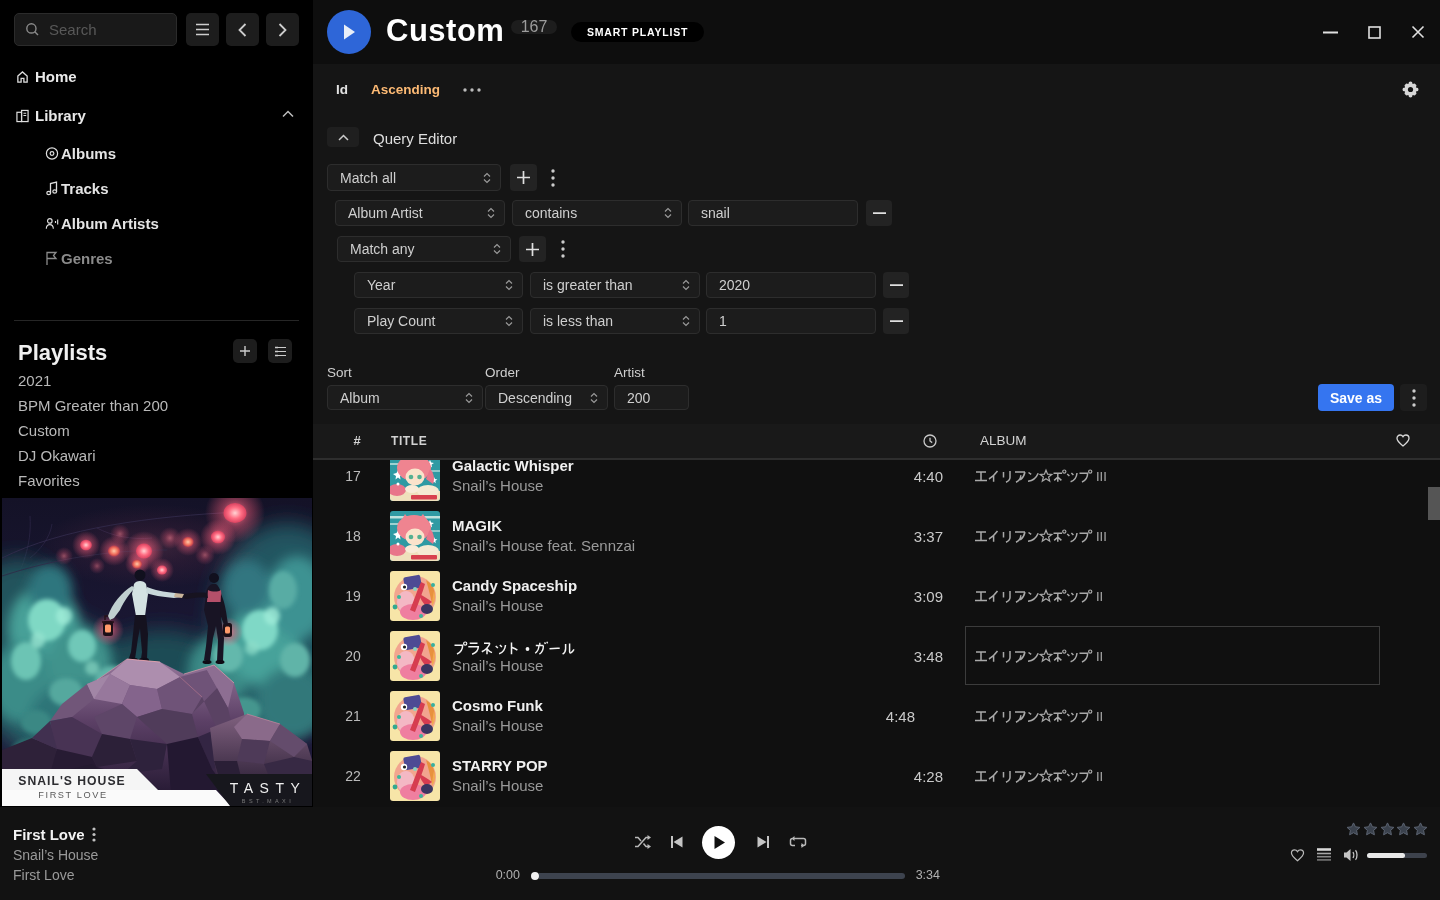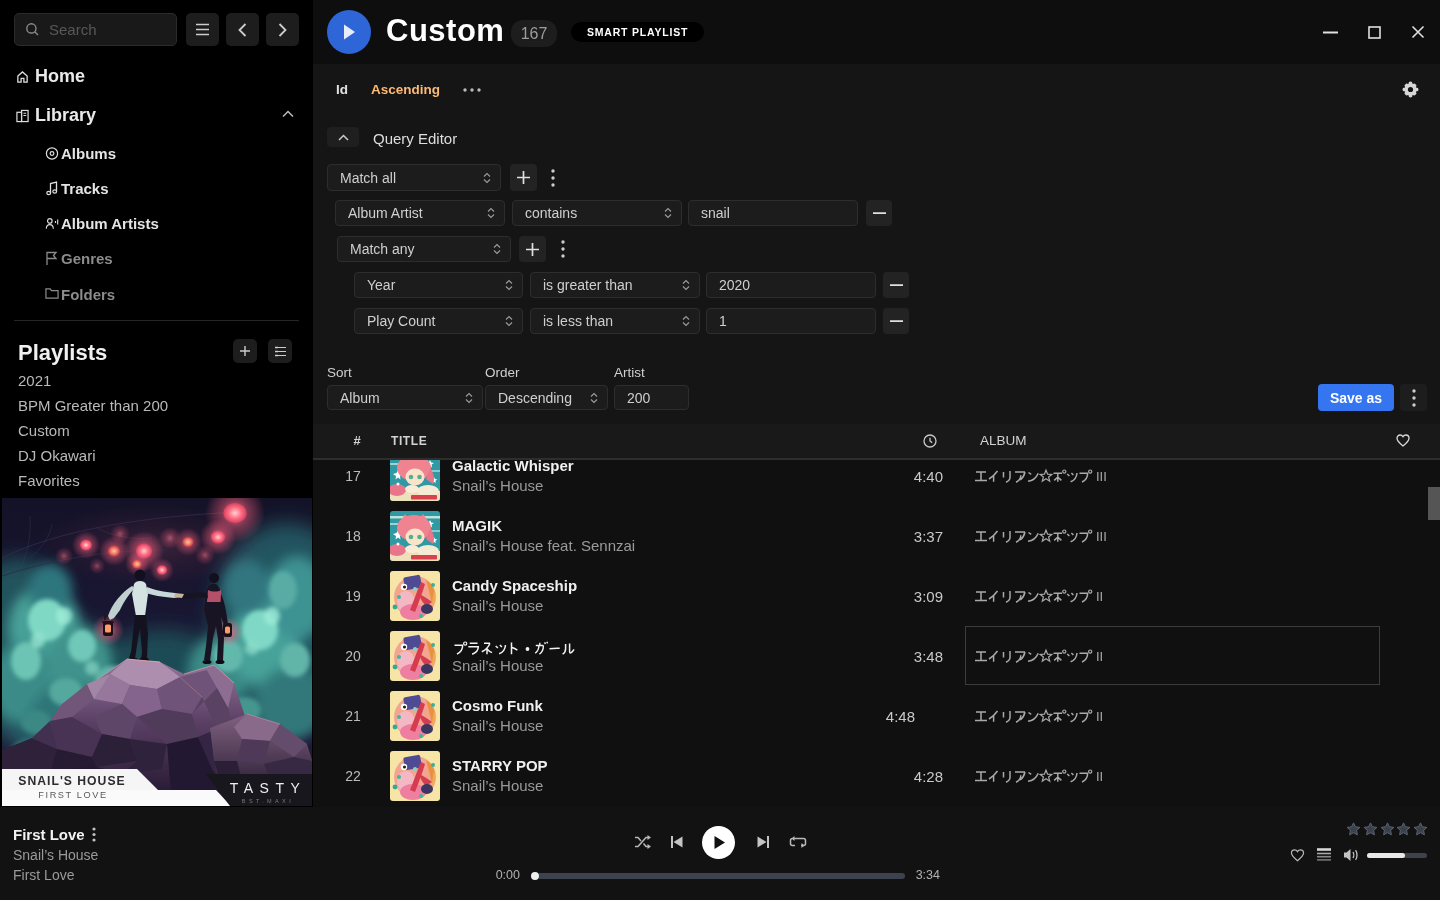--- a/index.html
+++ b/index.html
@@ -2,21 +2,21 @@
 <html><head>
 <meta charset="utf-8">
 <style>
 html,body{margin:0;padding:0;width:1440px;height:900px;overflow:hidden;background:#101010;font-family:"Liberation Sans",sans-serif;}
 *{box-sizing:border-box}
 .abs{position:absolute}
 #stage{position:relative;width:1440px;height:900px}
 
 #side{position:absolute;left:0;top:0;width:313px;height:807px;background:#000}
 .sbtn{position:absolute;background:#1d1d1d;border-radius:5px;display:flex;align-items:center;justify-content:center;color:#c9c9c9}
-.nav{position:absolute;left:0;width:313px;height:36px;display:flex;align-items:center;color:#e9e9e9;font-weight:700;font-size:18px}
+.nav{position:absolute;left:0;width:313px;height:36px;display:flex;align-items:center;color:#e9e9e9;font-weight:700;font-size:15px}
 .nav .ic{position:absolute;left:16px;width:13px;height:13px;display:flex;color:#dedede}
 .nav .tx{position:absolute;left:35px}
 .nav2{position:absolute;left:0;width:313px;height:34px;display:flex;align-items:center;color:#e4e4e4;font-weight:700;font-size:15px}
 .nav2 .ic{position:absolute;left:45px;width:14px;height:14px;display:flex;color:#dedede}
 .nav2 .tx{position:absolute;left:61px}
 .dim{color:#8b8b8b}
 .dim .ic{color:#8b8b8b}
 .pl{position:absolute;left:18px;color:#b9b9b9;font-size:15px;height:25px;display:flex;align-items:center}
 
 #main{position:absolute;left:313px;top:0;width:1127px;height:807px;background:#151515}
@@ -167,28 +167,20 @@
  </div>
  <div class="nav2" style="top:206px">
    <span class="ic">
           <svg width="16" height="15" viewBox="0 0 16 15">
             <circle cx="5.5" cy="4.5" r="2.6" fill="none" stroke="currentColor" stroke-width="1.3"></circle>
             <path d="M1.5 13.5C1.5 10.5 3 8.8 5.5 8.8C8 8.8 9.5 10.5 9.5 13.5" fill="none" stroke="currentColor" stroke-width="1.3"></path>
             <path d="M12 4.5L12 7M14.5 3L14.5 8.5" stroke="currentColor" stroke-width="1.3"></path>
           </svg>
         </span>
    <span class="tx">Album Artists</span>
- </div>
- <div class="nav2 dim" style="top:277px">
-   <span class="ic">
-          <svg width="15" height="13" viewBox="0 0 15 13">
-            <path d="M1 11.5V1.5H5.5L7 3.5H14V11.5Z" fill="none" stroke="currentColor" stroke-width="1.3"></path>
-          </svg>
-        </span>
-   <span class="tx">Folders</span>
  </div>
  <div class="abs" style="left:14px;top:320px;width:285px;height:1px;background:#262626"></div>
  <div class="abs" style="left:18px;top:340px;color:#f0f0f0;font-weight:700;font-size:22px">Playlists</div>
  <div class="sbtn" style="left:233px;top:339px;width:24px;height:24px">
         <svg width="12" height="12" viewBox="0 0 12 12">
           <path d="M6 1V11M1 6H11" stroke="#cdcdcd" stroke-width="1.4"></path>
         </svg>
       </div>
  <div class="sbtn" style="left:268px;top:339px;width:24px;height:24px">
         <svg width="13" height="11" viewBox="0 0 13 11">
@@ -401,21 +393,21 @@
 </g>
 </svg>
 <div id="main">
  <div id="topband"></div>
  <div class="abs" style="left:14px;top:10px;width:44px;height:44px;border-radius:50%;background:#2e66d8;display:flex;align-items:center;justify-content:center">
    <svg width="16" height="18" viewBox="0 0 16 18">
           <path d="M3 1.5L14 9L3 16.5Z" fill="#e8eef8"></path>
         </svg>
  </div>
  <div class="abs" style="left:73px;top:13px;color:#fff;font-weight:800;font-size:31px;letter-spacing:0.5px">Custom</div>
- <div class="abs" style="left:198px;top:20px;width:46px;height:27px;background:#1d1d1d;border-radius:12px;display:flex;align-items:center;justify-content:center;color:#9d9d9d;font-size:16px">167</div>
+ <div class="abs" style="left:198px;top:20px;width:46px;height:14px;background:#1d1d1d;border-radius:12px;display:flex;align-items:center;justify-content:center;color:#9d9d9d;font-size:16px">167</div>
  <div class="abs" style="left:258px;top:22px;height:20px;padding:0 16px;background:#000;border-radius:10px;display:flex;align-items:center;color:#fff;font-weight:700;font-size:10.5px;letter-spacing:0.8px">SMART PLAYLIST</div>
  <svg class="abs" style="left:1010px;top:31px" width="15" height="3" viewBox="0 0 15 3">
         <path d="M0 1.5H15" stroke="#e0e0e0" stroke-width="2"></path>
       </svg>
  <svg class="abs" style="left:1055px;top:26px" width="13" height="13" viewBox="0 0 13 13">
         <rect x="1" y="1" width="11" height="11" fill="none" stroke="#e0e0e0" stroke-width="1.6"></rect>
       </svg>
  <svg class="abs" style="left:1098px;top:25px" width="14" height="14" viewBox="0 0 14 14">
         <path d="M1.5 1.5L12.5 12.5M12.5 1.5L1.5 12.5" stroke="#e0e0e0" stroke-width="1.6"></path>
       </svg>

